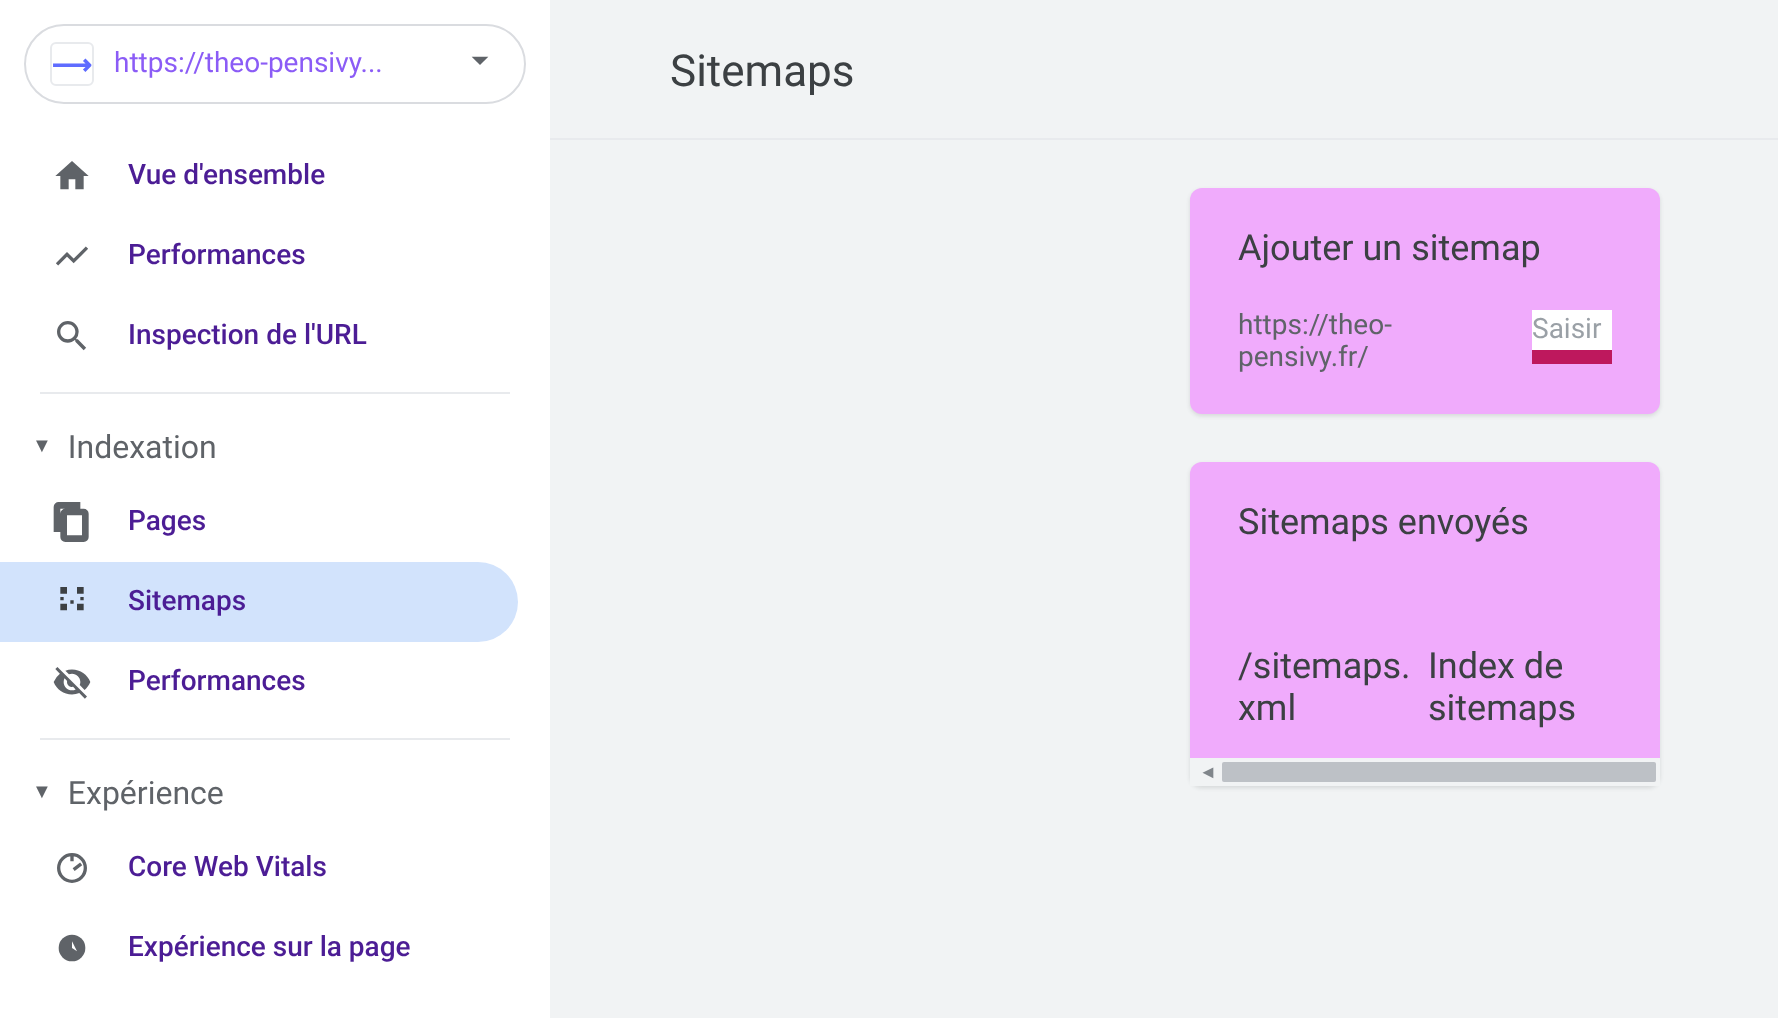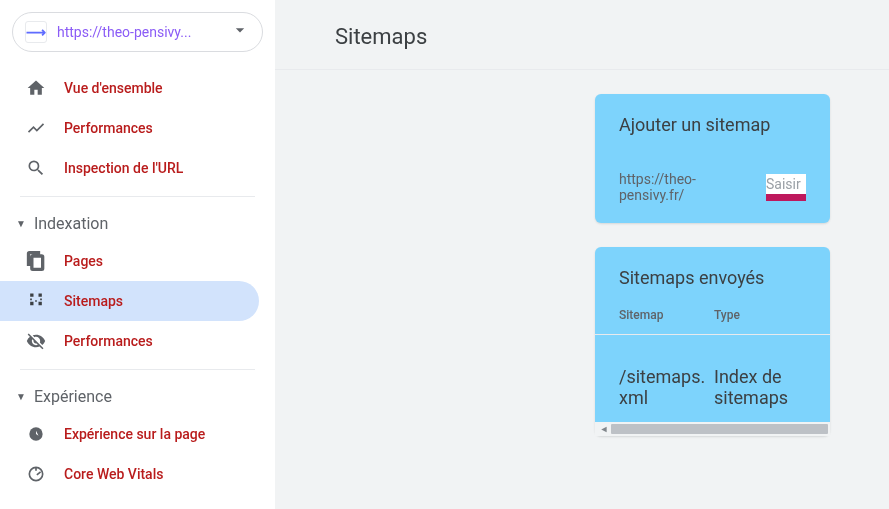--- a/index.html
+++ b/index.html
@@ -66,21 +66,21 @@
   height: 24px;
   display: flex;
   align-items: center;
   justify-content: center;
   color: #5f6368;
   margin-right: 16px;
   flex-shrink: 0;
 }
 .nav-item.active .icon { color: #3c4043; }
 .nav-item .label {
-  color: #b91c1c;
+  color: #4c1d95;
   font-size: 14px;
   font-weight: 500;
 }
 
 .nav-divider {
   height: 1px;
   background: #e8eaed;
   margin: 8px 20px;
 }
 
@@ -118,38 +118,37 @@
 }
 
 .content-area {
   flex: 1;
   padding-left: 320px;
   padding-top: 24px;
   overflow: hidden;
 }
 
 .card {
-  background: #7dd3fc;
+  background: #f0abfc;
   border-radius: 6px;
   box-shadow: 0 1px 2px rgba(60,64,67,0.15);
   margin-bottom: 24px;
   width: 235px;
 }
 .card-title {
   font-size: 18px;
   color: #3c4043;
   padding: 20px 24px;
   font-weight: 400;
 }
 .card-body {
   padding: 0 24px 20px 24px;
   display: flex;
-  align-items: center;
+  align-items: flex-start;
   gap: 6px;
-  margin-top: 16px;
 }
 .url-prefix {
   color: #5f6368;
   font-size: 14px;
 }
 .sitemap-input {
   border: none;
   border-bottom: 7px solid #be185d;
   font-size: 14px;
   color: #5f6368;
@@ -288,56 +287,52 @@
   <div class="nav-divider"></div>
 
   <div class="nav-section-header">
     <span class="caret">▼</span>
     <span class="label">Expérience</span>
   </div>
 
   <div class="nav-item">
     <span class="icon">
       <svg viewBox="0 0 24 24">
+          <path fill="none" stroke="currentColor" stroke-width="2" d="M12 4a8 8 0 00-8 8 8 8 0 0016 0 8 8 0 00-8-8zm0 0v4m5.5 1.5L13 13"></path>
+        </svg>
+    </span>
+    <span class="label">Core Web Vitals</span>
+  </div>
+
+  <div class="nav-item">
+    <span class="icon">
+      <svg viewBox="0 0 24 24">
           <circle fill="currentColor" cx="12" cy="12" r="8"></circle>
           <path fill="#fff" d="M12 8v4l3 2"></path>
         </svg>
     </span>
     <span class="label">Expérience sur la page</span>
-  </div>
-
-  <div class="nav-item">
-    <span class="icon">
-      <svg viewBox="0 0 24 24">
-          <path fill="none" stroke="currentColor" stroke-width="2" d="M12 4a8 8 0 00-8 8 8 8 0 0016 0 8 8 0 00-8-8zm0 0v4m5.5 1.5L13 13"></path>
-        </svg>
-    </span>
-    <span class="label">Core Web Vitals</span>
   </div>
 </div>
 
 <div class="main">
   <h1 class="page-title">Sitemaps</h1>
 
   <div class="content-area">
 
     <div class="card">
       <div class="card-title">Ajouter un sitemap</div>
       <div class="card-body">
         <span class="url-prefix">https://theo-pensivy.fr/</span>
         <input class="sitemap-input" placeholder="Saisir" style="">
       </div>
     </div>
 
     <div class="card">
       <div class="card-title">Sitemaps envoyés</div>
-      <div class="table-header">
-        <span class="col col-sitemap">Sitemap</span>
-        <span class="col col-type">Type</span>
-      </div>
       <div class="table-row">
         <span class="col col-sitemap">/sitemaps.xml</span>
         <span class="col col-type">Index de sitemaps</span>
       </div>
       <div class="scrollbar-track">
         <span class="scrollbar-arrow">◄</span>
         <div class="scrollbar-thumb"></div>
       </div>
     </div>
 

